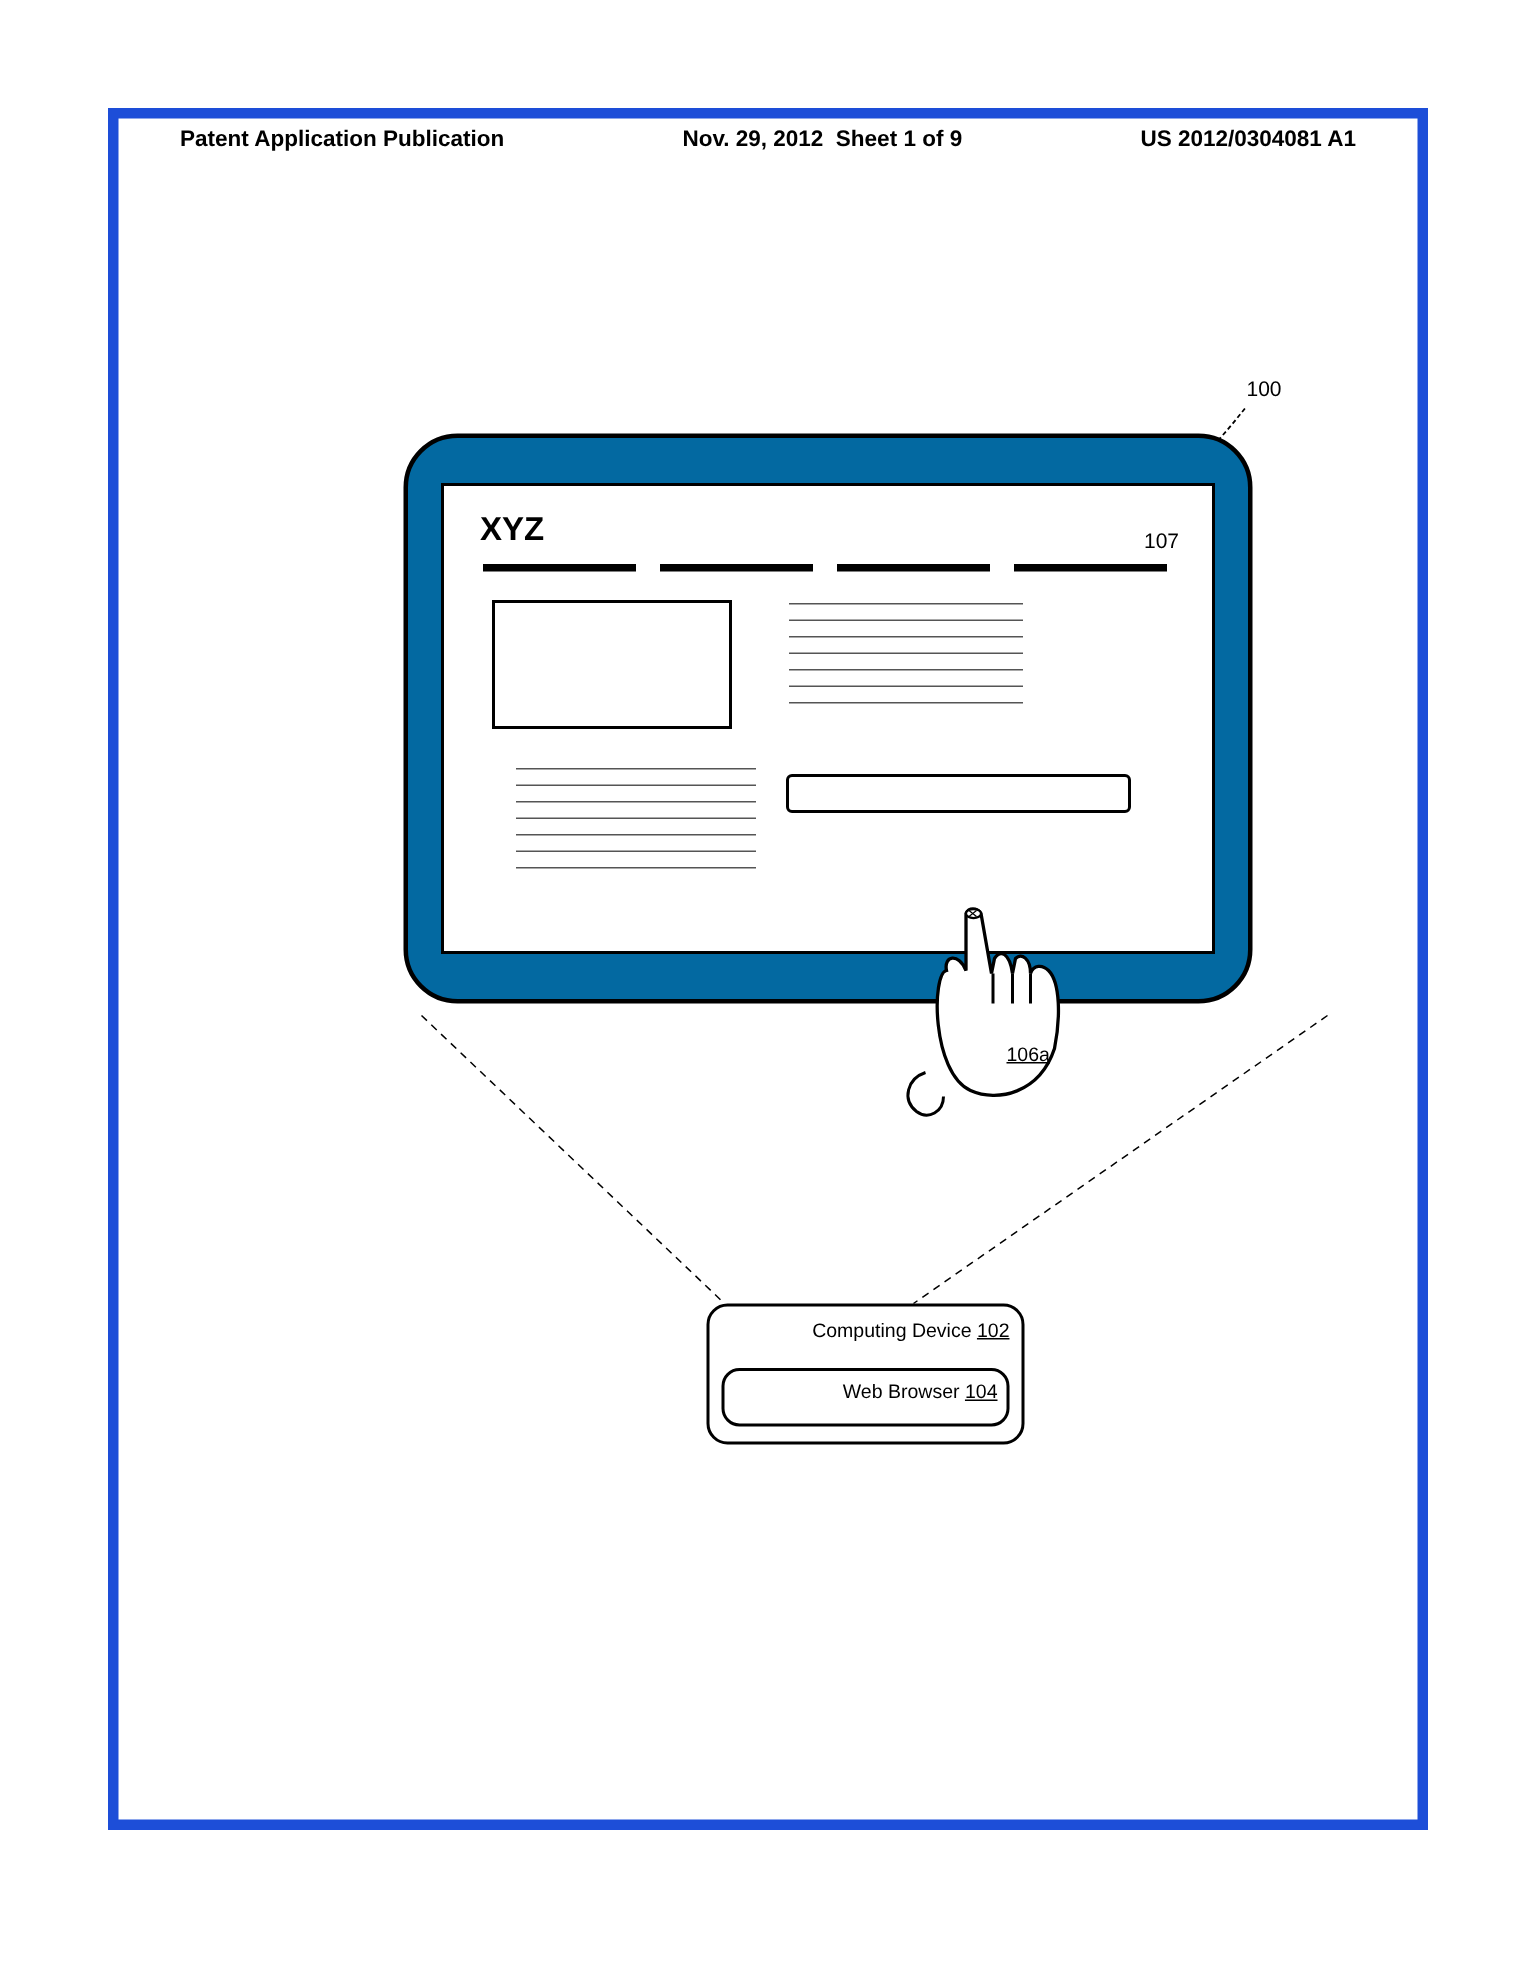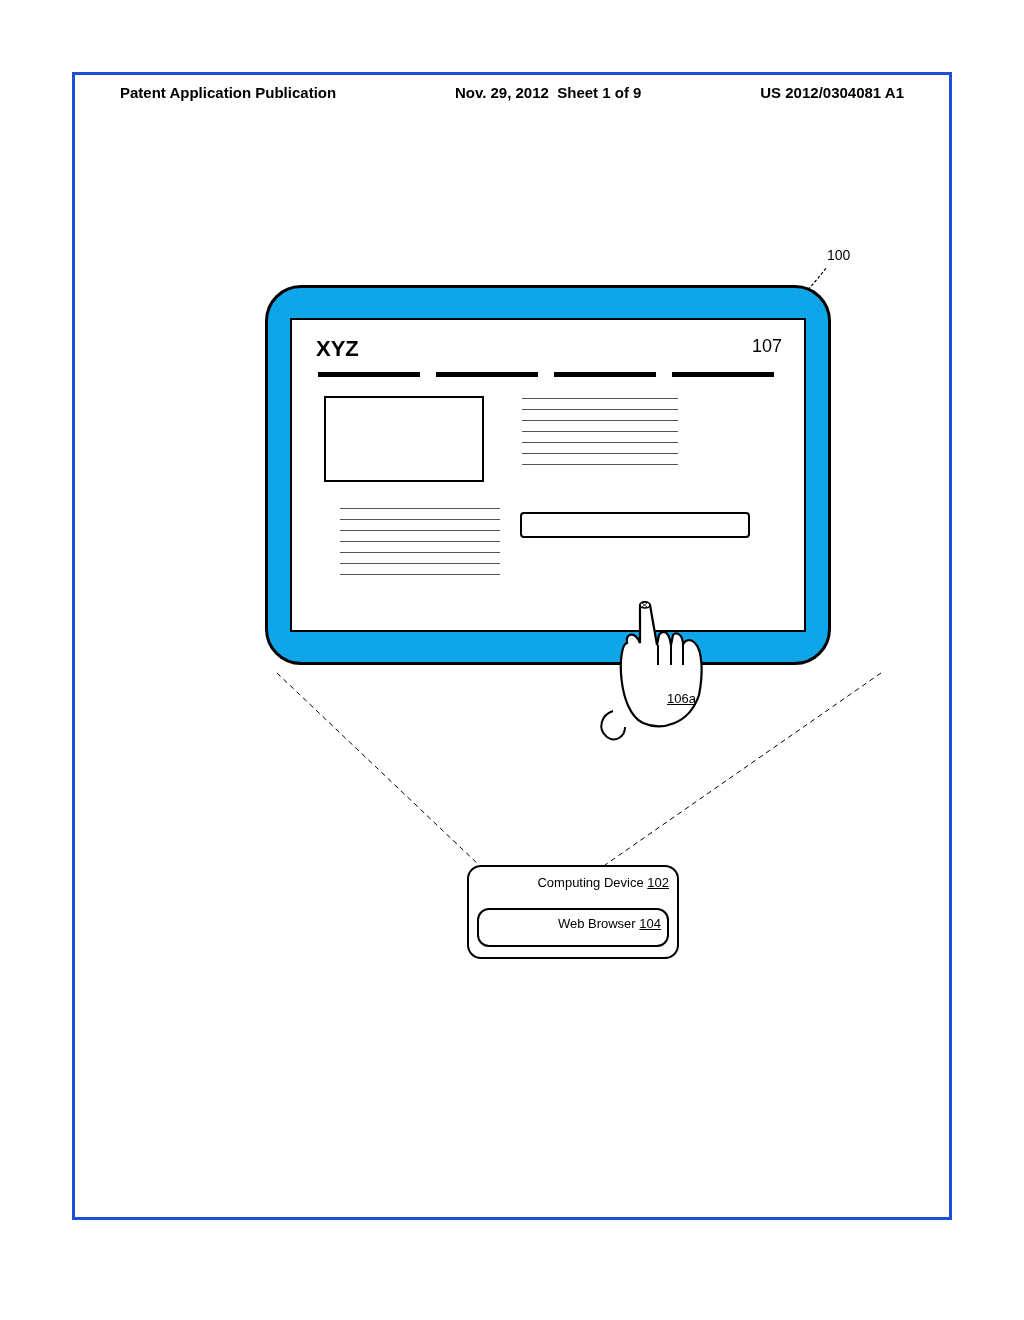--- a/index.html
+++ b/index.html
@@ -22,32 +22,32 @@
   font-weight: bold;
   gap: 20px;
 }
 .header > span { white-space: pre; }
 .frame {
   position: absolute;
   top: 72px;
   left: 72px;
   right: 72px;
   bottom: 100px;
-  border: 3px solid #1d4ed8;
+  border: 7px solid #1d4ed8;
 }
 
 .tablet {
   position: absolute;
   top: 210px;
   left: 190px;
   width: 566px;
   height: 380px;
   border: 3px solid #000;
   border-radius: 36px;
-  background: #0ea5e9;
+  background: #0369a1;
 }
 .screen {
   position: absolute;
   top: 30px;
   left: 22px;
   right: 22px;
   bottom: 30px;
   border: 2px solid #000;
   background: #fff;
 }
@@ -69,23 +69,23 @@
 
 .title-xyz {
   position: absolute;
   top: 16px;
   left: 24px;
   font-size: 22px;
   font-weight: bold;
 }
 .ref107 {
   position: absolute;
-  top: 16px;
+  top: 28px;
   right: 22px;
-  font-size: 18px;
+  font-size: 14px;
 }
 .nav-bars {
   position: absolute;
   top: 52px;
   left: 26px;
   right: 30px;
   height: 6px;
   display: flex;
   gap: 16px;
 }

